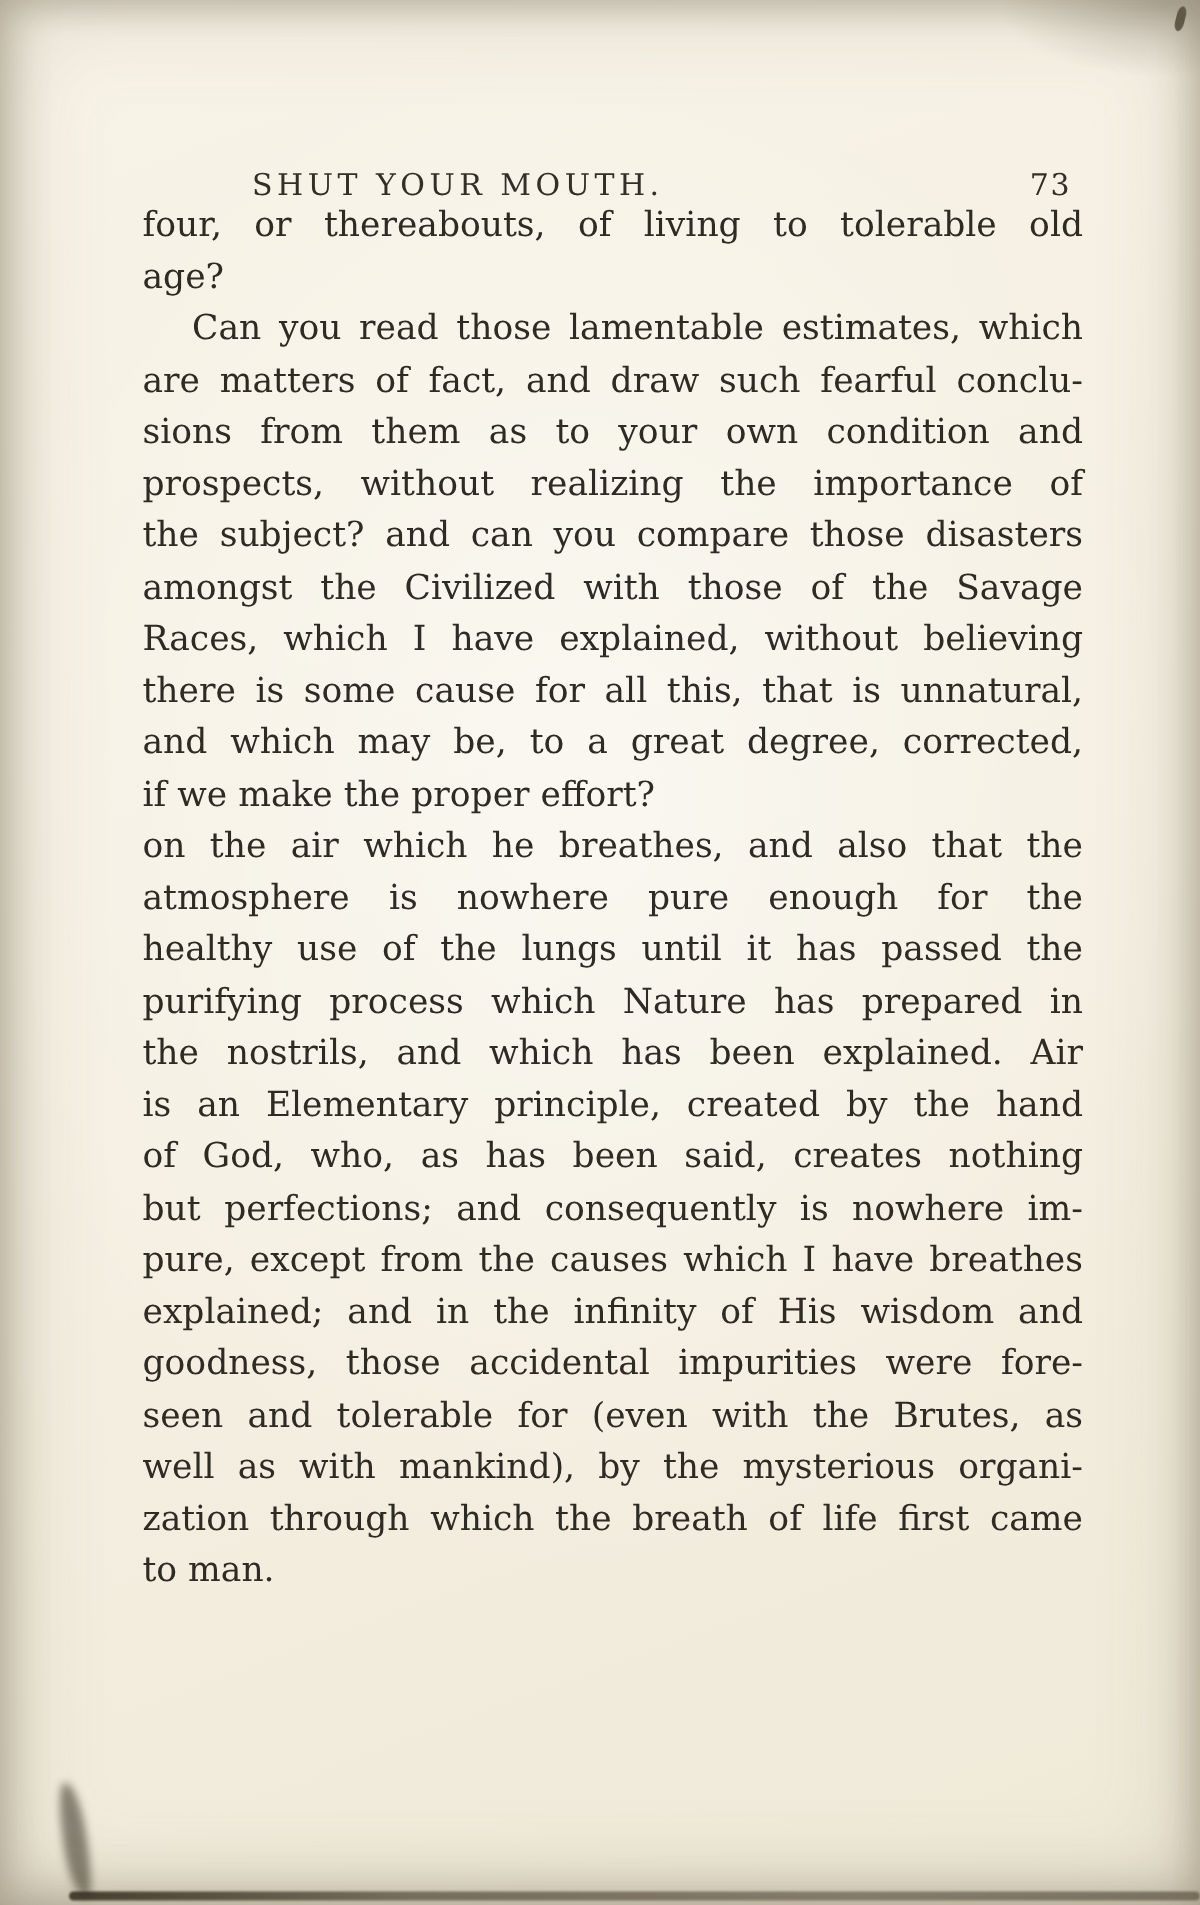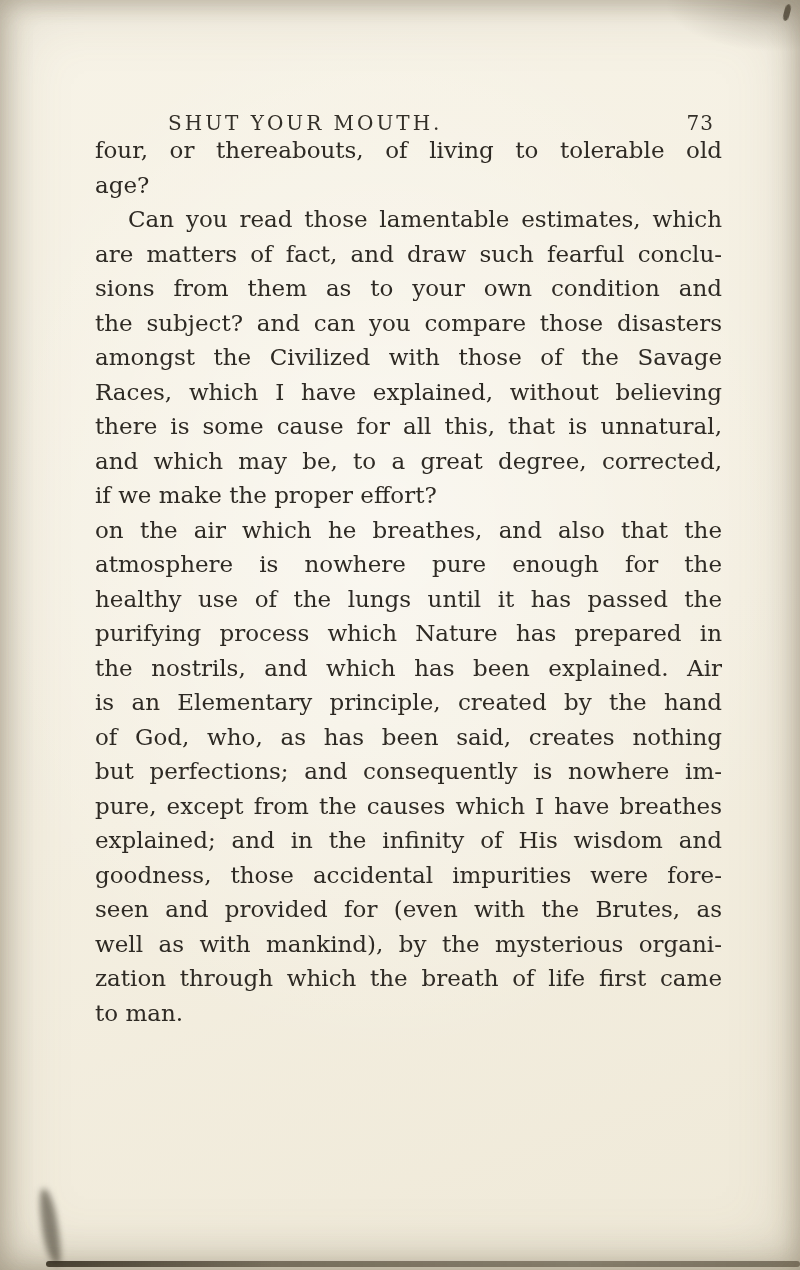--- a/index.html
+++ b/index.html
@@ -143,40 +143,41 @@
 
   <div class="page-body" style="color: rgb(46, 42, 36);">
       <div class="paragraph">
         <div class="line">four, or thereabouts, of living to tolerable old</div>
         <div class="line last">age?</div>
       </div>
       <div class="paragraph">
         <div class="line indent">Can you read those lamentable estimates, which</div>
         <div class="line">are matters of fact, and draw such fearful conclu-</div>
         <div class="line">sions from them as to your own condition and</div>
+        <div class="line">prospects, without realizing the importance of</div>
         <div class="line">the subject? and can you compare those disasters</div>
         <div class="line">amongst the Civilized with those of the Savage</div>
         <div class="line">Races, which I have explained, without believing</div>
         <div class="line">there is some cause for all this, that is unnatural,</div>
         <div class="line">and which may be, to a great degree, corrected,</div>
         <div class="line last">if we make the proper effort?</div>
       </div>
       <div class="paragraph">
         <div class="line">on the air which he breathes, and also that the</div>
         <div class="line">atmosphere is nowhere pure enough for the</div>
         <div class="line">healthy use of the lungs until it has passed the</div>
         <div class="line">purifying process which Nature has prepared in</div>
         <div class="line">the nostrils, and which has been explained. Air</div>
         <div class="line">is an Elementary principle, created by the hand</div>
         <div class="line">of God, who, as has been said, creates nothing</div>
         <div class="line">but perfections; and consequently is nowhere im-</div>
         <div class="line">pure, except from the causes which I have breathes</div>
         <div class="line">explained; and in the infinity of His wisdom and</div>
         <div class="line">goodness, those accidental impurities were fore-</div>
-        <div class="line">seen and provided for (even with the Brutes, as</div>
+        <div class="line">seen and tolerable for (even with the Brutes, as</div>
         <div class="line">well as with mankind), by the mysterious organi-</div>
         <div class="line">zation through which the breath of life first came</div>
         <div class="line last">to man.</div>
       </div>
     </div>
 
   <div class="artifact-bottom-left-blob"></div>
   <div class="artifact-bottom-line"></div>
 
 </div>

